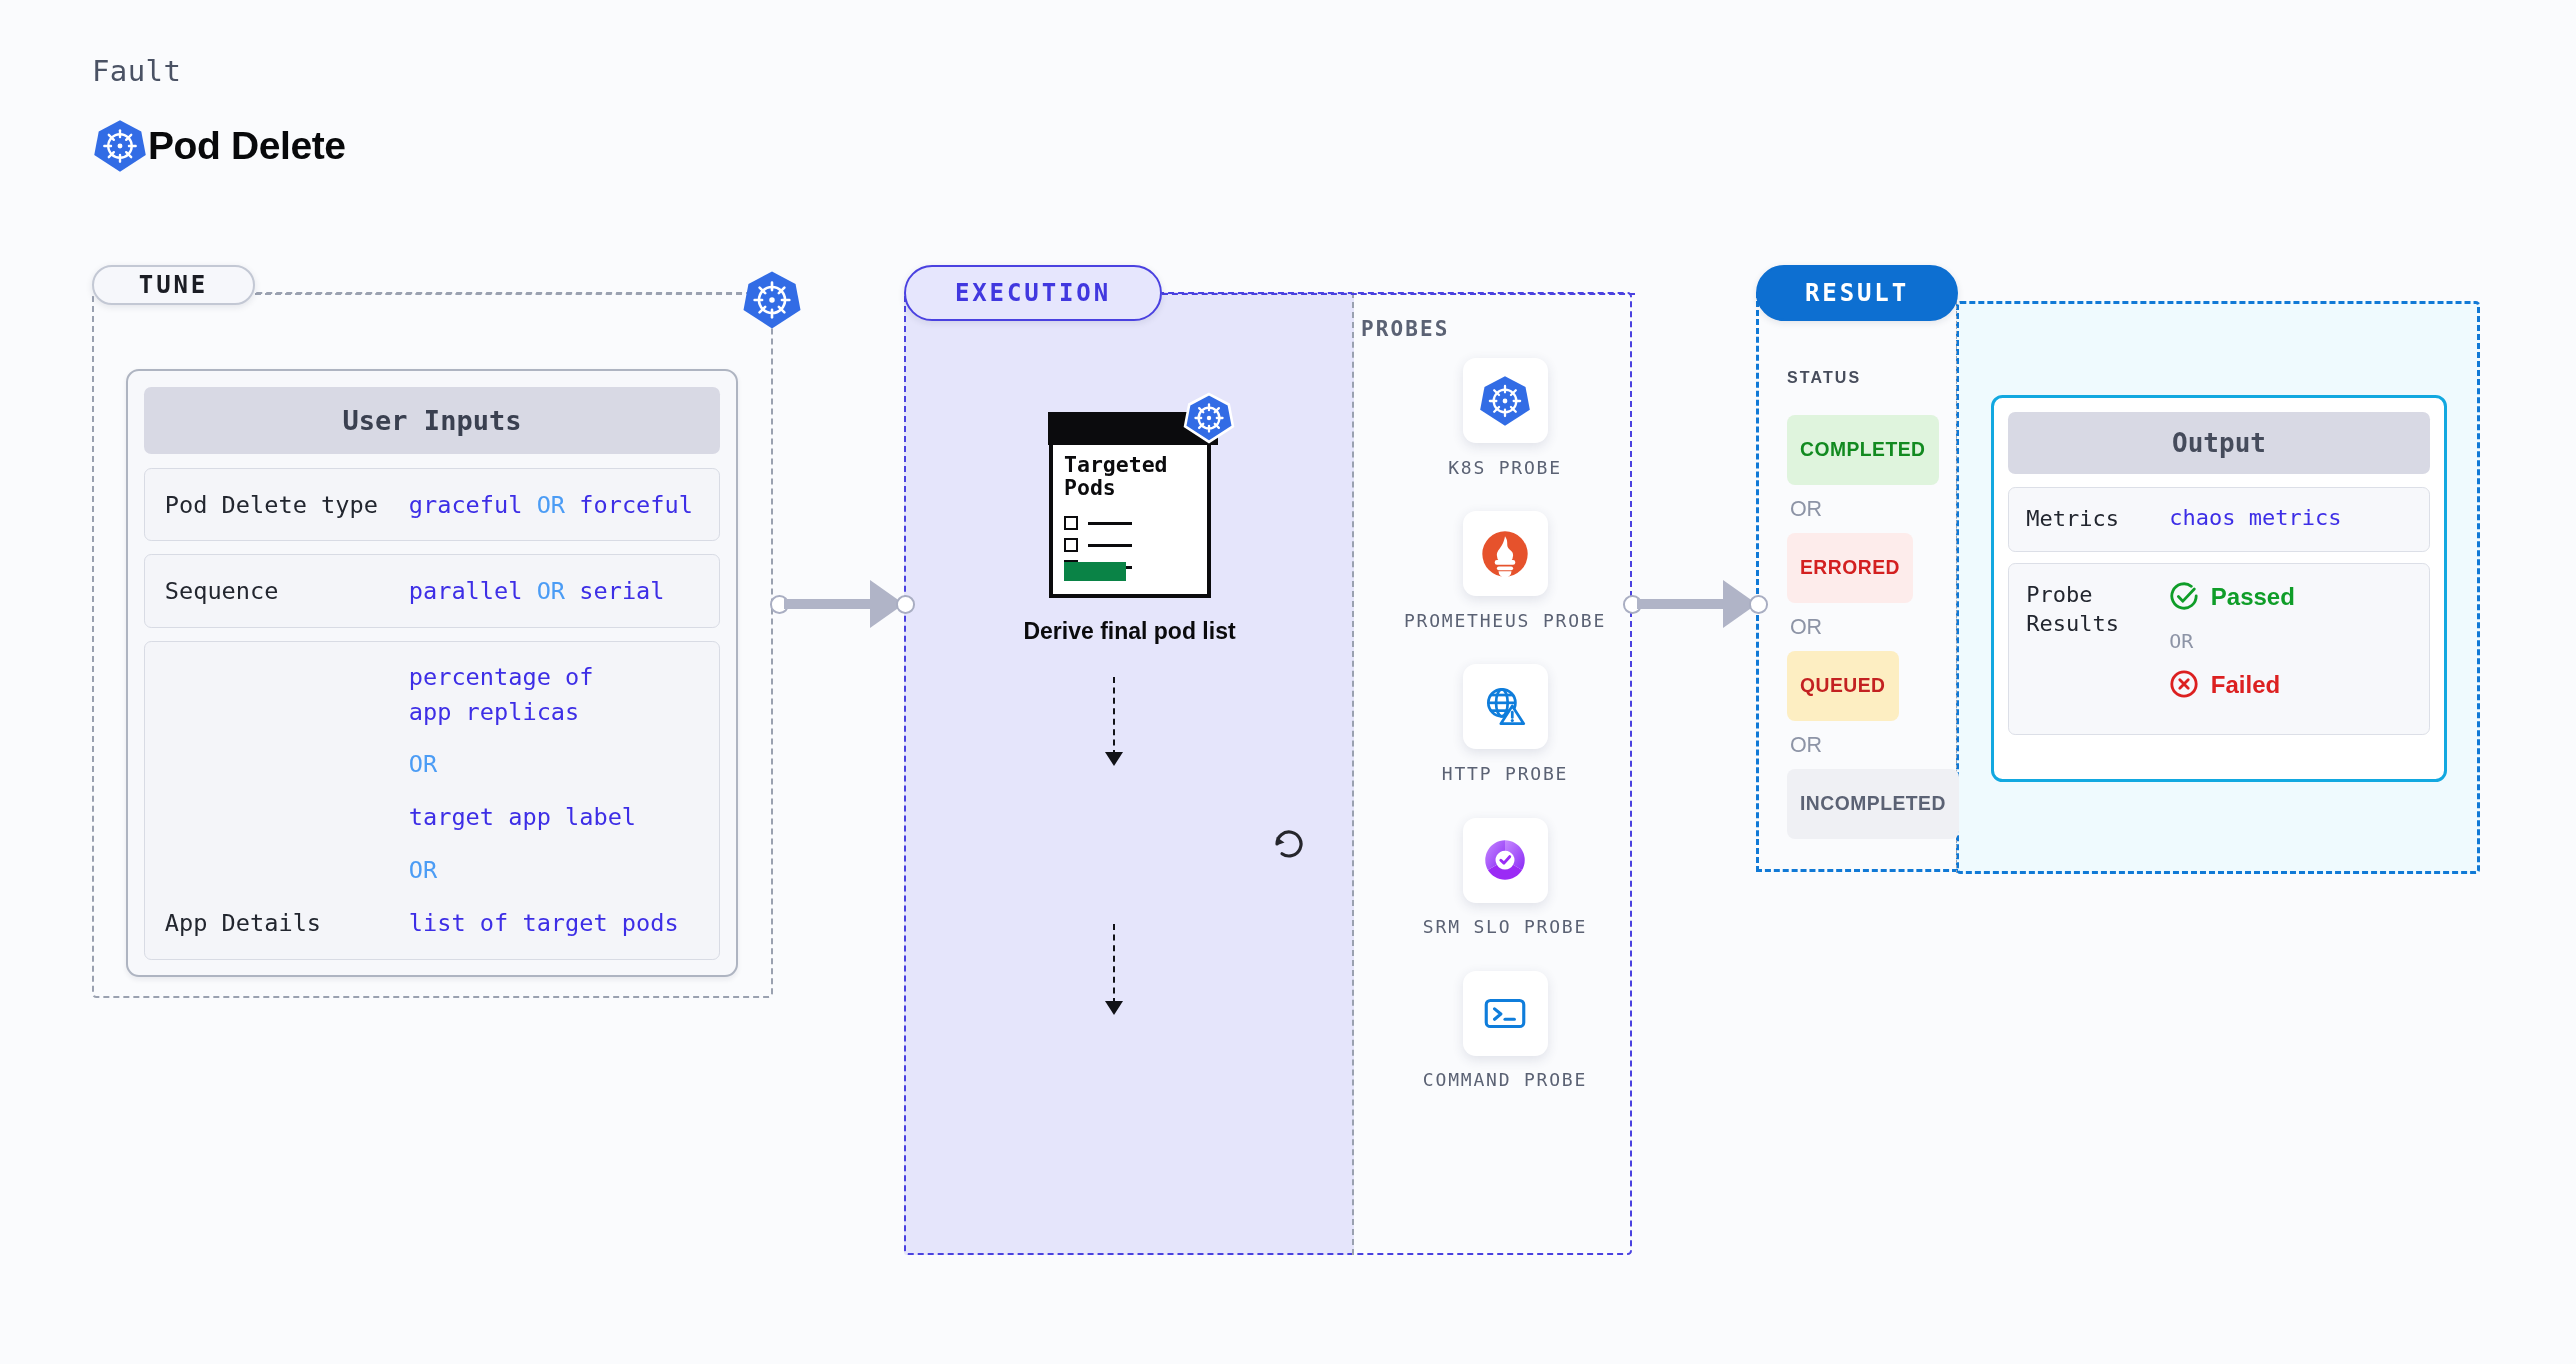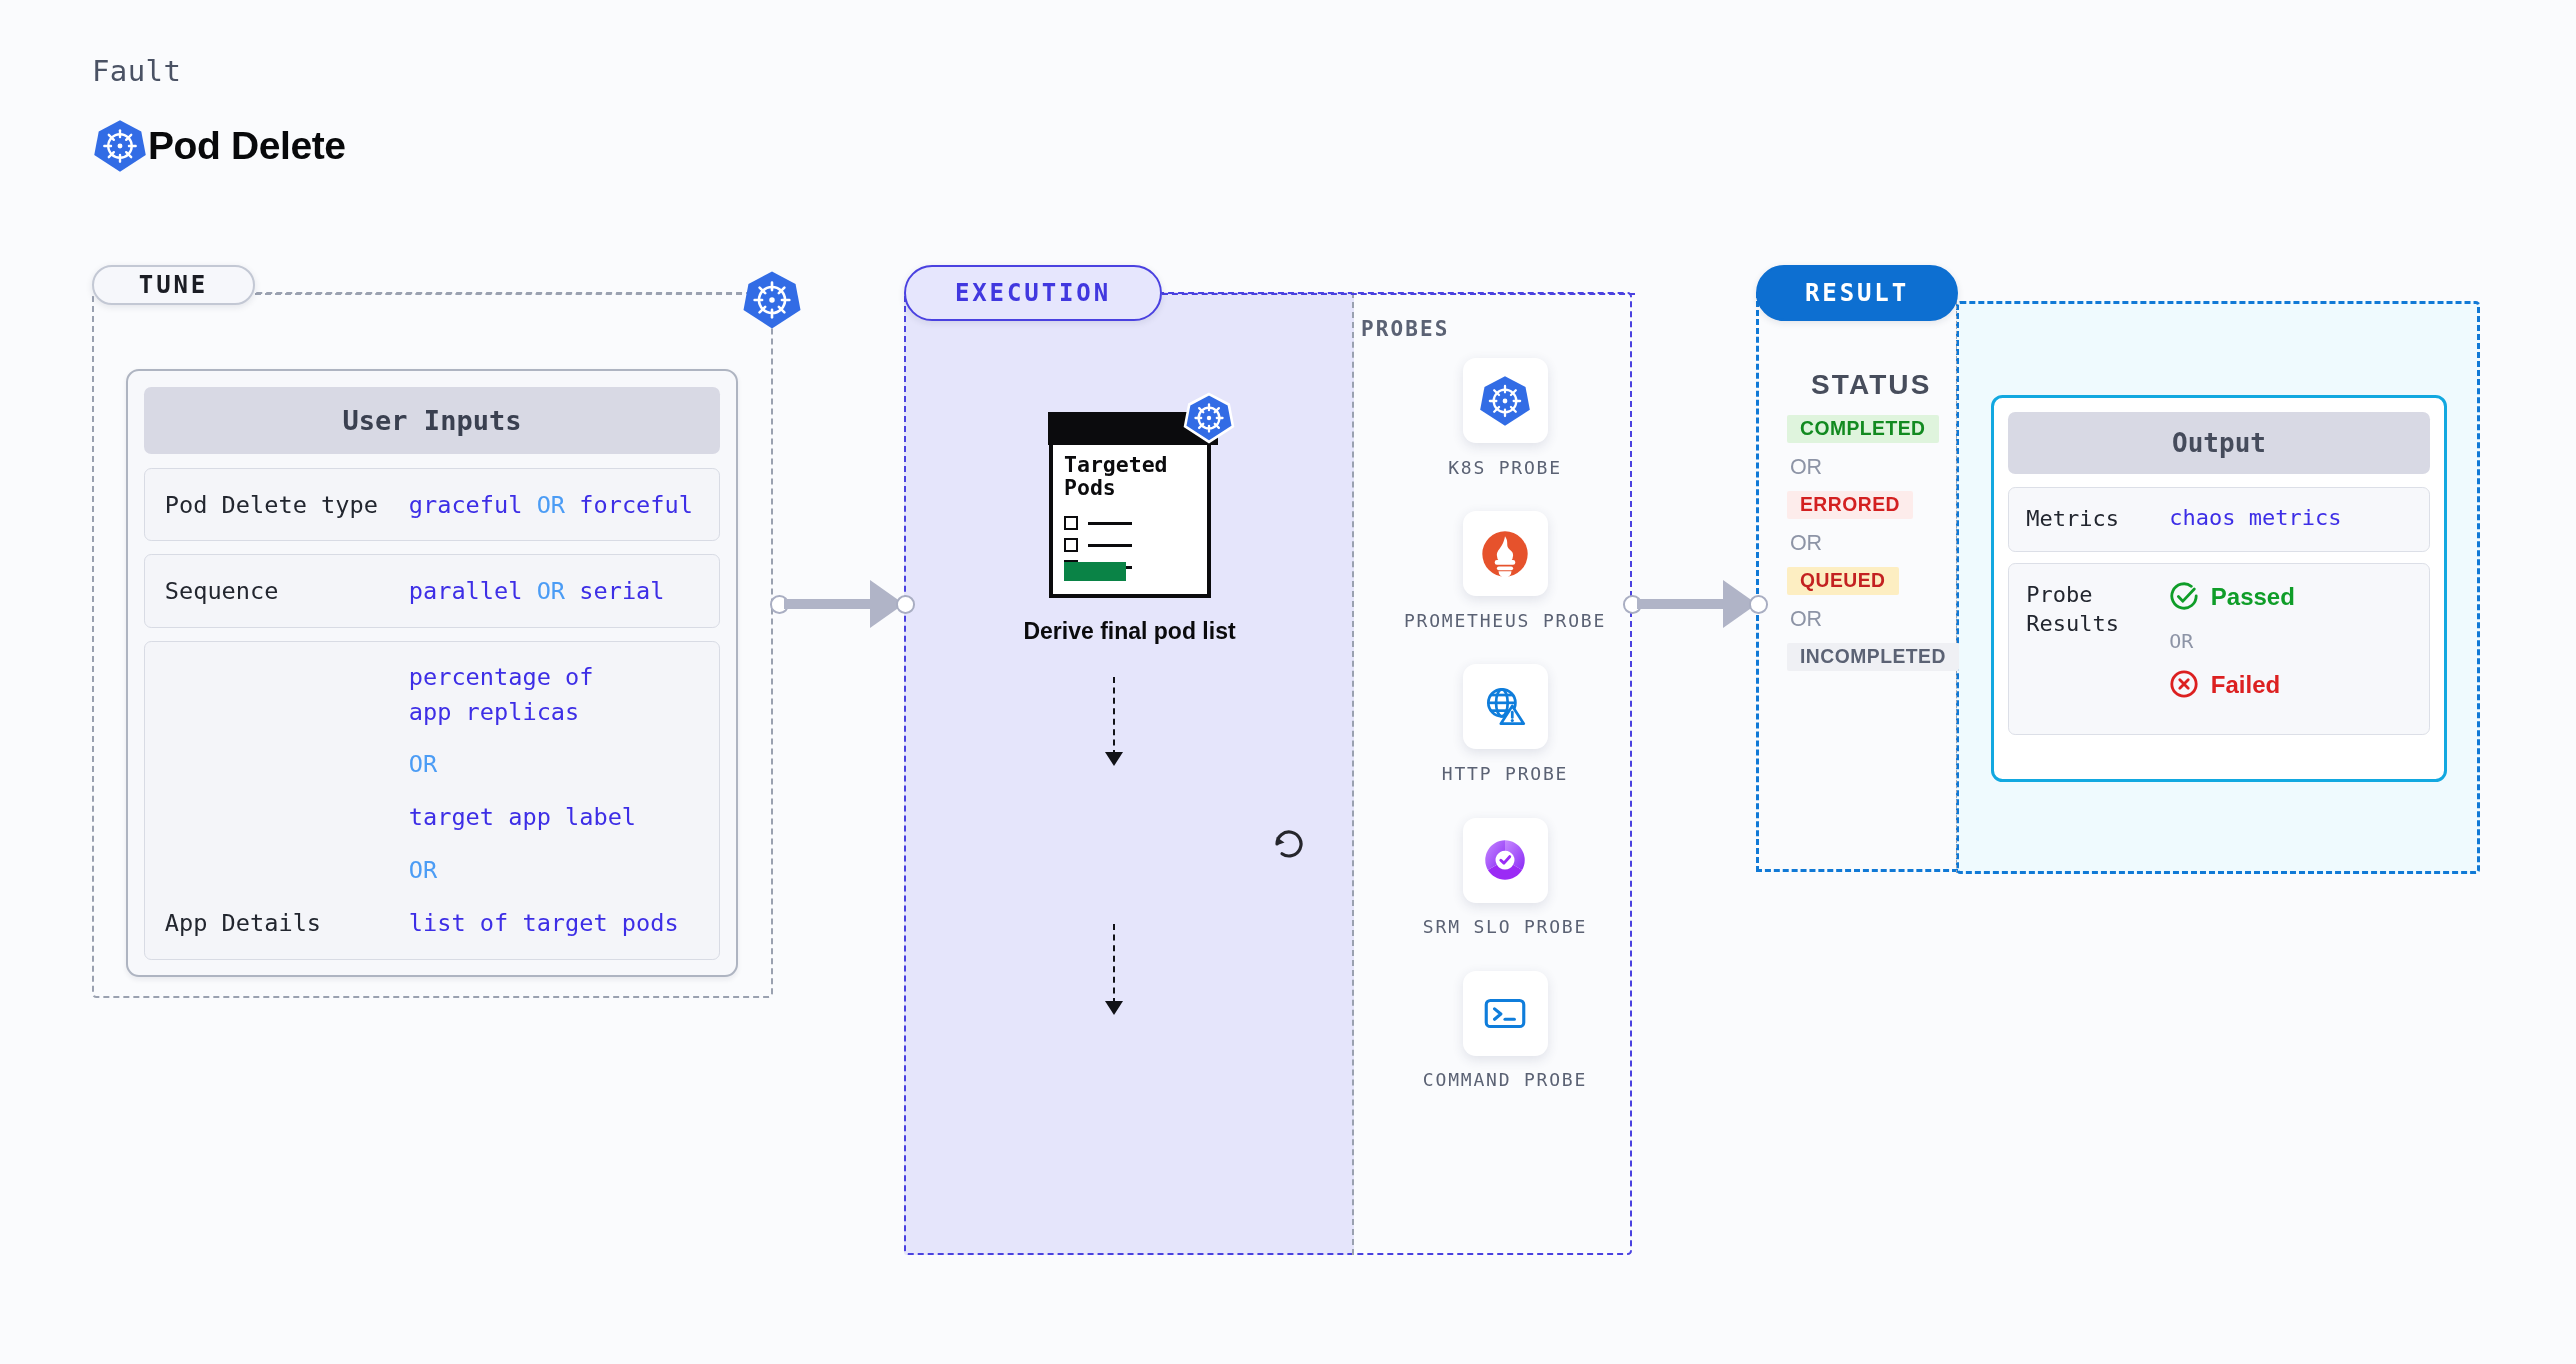--- a/index.html
+++ b/index.html
@@ -214,26 +214,26 @@
     border-top: 3.6px dashed #1079d6;
     border-top-color: transparent;
     background: transparent;
   }
   #status-col-divider {
     position: absolute; left: 1956px; top: 296px; height: 577px; width: 0;
     border-left: 1.4px dashed #9aa1b0;
   }
   #status-label {
     position: absolute; left: 1787px; top: 369px;
-    font-size: 28px; font-weight: 700; letter-spacing: 2.1px; color: #474d5c; margin-left: 24px;
+    font-size: 16px; font-weight: 700; letter-spacing: 2.1px; color: #474d5c;
   }
   #status-list { position: absolute; left: 1787px; top: 415px; width: 172px; }
   .status-badge {
-    display: inline-block; border-radius: 2px;
-    padding: 3px 13px; font-size: 19.3px; font-weight: 700; letter-spacing: 0.5px;
+    display: inline-block; border-radius: 8px;
+    padding: 24px 13px; font-size: 19.3px; font-weight: 700; letter-spacing: 0.5px;
   }
   .status-or { font-size: 21.5px; color: #8d94a6; padding: 11.5px 2.9px; }
 
   #result-panel {
     position: absolute; left: 1956px; top: 301px;
     width: 524px; height: 573px;
     border: 3.6px dashed #1079d6; border-radius: 4.3px;
     background: #effafe;
   }
   #output-card {

